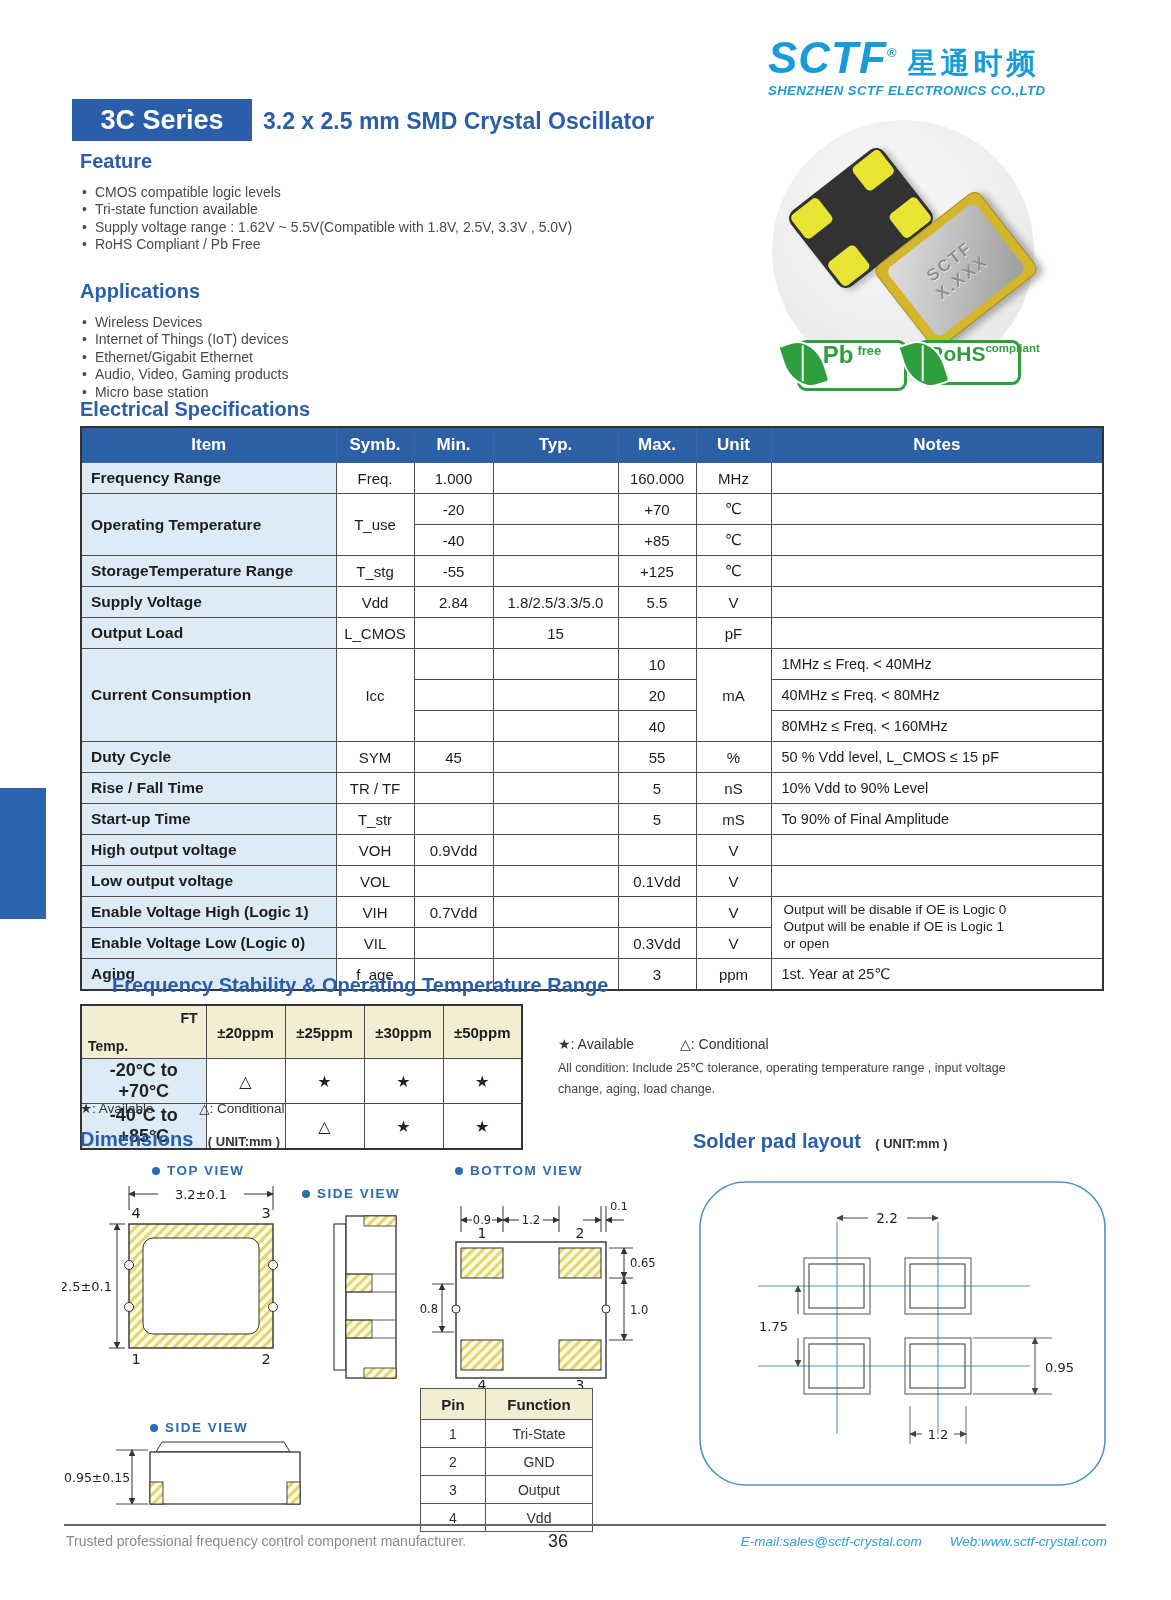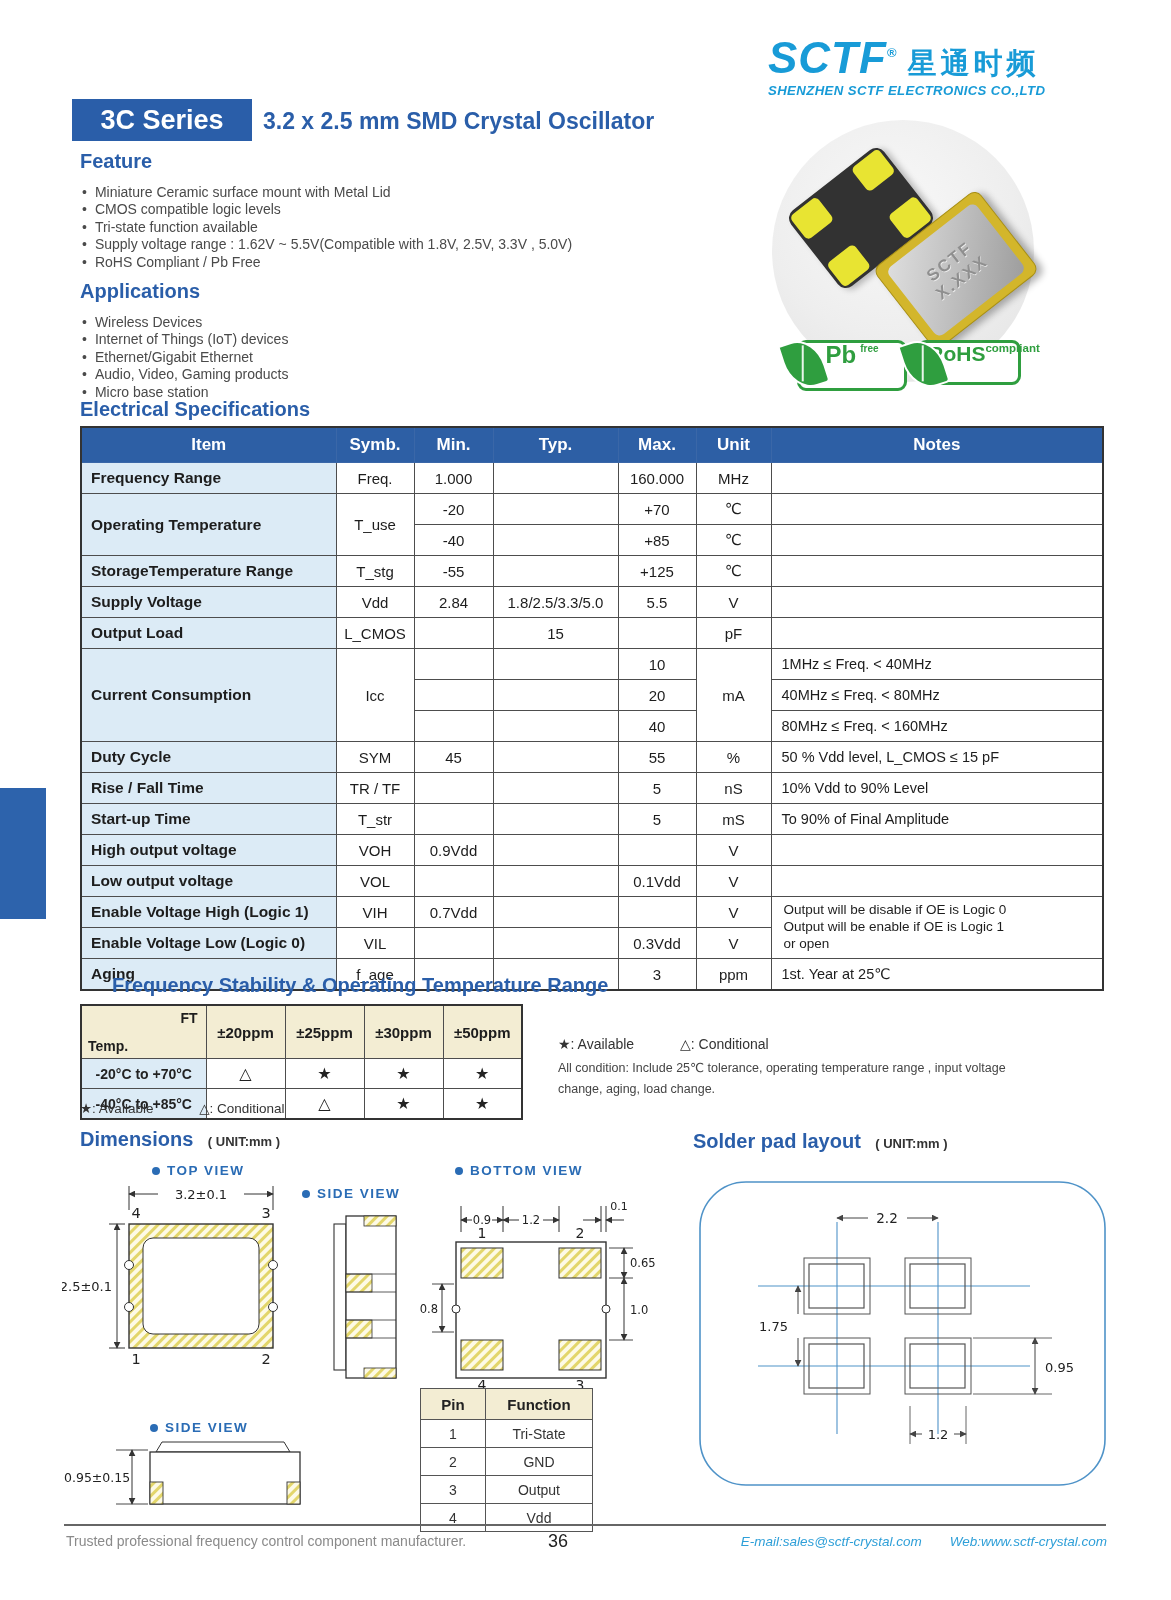--- a/index.html
+++ b/index.html
@@ -48,39 +48,39 @@
     text-shadow:0 1px 0 #eee;}
 
   
   .badge{border:3px solid #2f9e3f;border-radius:9px;background:#fff;display:flex;justify-content:center;}
   .badge-pb{left:797px;top:340px;width:104px;height:45px;}
   .badge-rohs{left:917px;top:340px;width:104px;height:45px;flex-direction:row;align-items:flex-start;padding-left:30px;box-sizing:border-box;}
   .leaf{position:absolute;left:-16px;top:-4px;width:36px;height:46px;background:#2f9e3f;
     border-radius:0 65% 4px 65%;transform:rotate(-18deg);border:2px solid #fff;}
   .leaf::after{content:"";position:absolute;left:16px;top:4px;width:2px;height:36px;background:#e8f6ea;transform:rotate(18deg);}
   .badge-big{font-size:24px;font-weight:bold;color:#2f9e3f;line-height:1;}
-  .badge-small{font-size:10px;font-weight:bold;color:#2f9e3f;margin-left:4px;}
+  .badge-small{font-size:13px;font-weight:bold;color:#2f9e3f;margin-left:4px;}
   .badge-rohs .badge-big{font-size:21px;}
   .badge-rohs .badge-small{font-size:11.5px;margin-left:0;margin-top:-1px;}
 
   
   table{border-collapse:collapse;}
   .elec{left:80px;top:426px;width:1022px;table-layout:fixed;border:2px solid #333;}
   .elec th{background:#2d5fa5;color:#fff;font-size:17px;font-weight:bold;height:32px;border:1px solid #3a67a8;}
   .elec td{border:1px solid #4d4d4d;height:30px;font-size:15px;text-align:center;color:#1d1d1d;padding:0 2px;}
   .elec td.item{background:#dcebf6;text-align:left;padding-left:9px;font-weight:600;font-size:15.5px;}
   .elec td.notes{text-align:left;padding-left:10px;font-size:14.5px;}
   .elec td.notes2{text-align:left;padding-left:12px;font-size:13.5px;line-height:1.25;}
 
   
   .stab{left:80px;top:1004px;width:441px;table-layout:fixed;border:2px solid #333;}
   .stab th,.stab td{border:1px solid #4d4d4d;}
   .stab th{background:#f3edd3;font-size:15px;font-weight:bold;color:#1d1d1d;height:50px;}
   .stab td{height:27px;text-align:center;font-size:16px;}
-  .stab td.rowlab{background:#dcebf6;font-size:14px;font-weight:bold;}
+  .stab td.rowlab{background:#dcebf6;font-size:18px;font-weight:bold;}
   .diagcell{position:relative;background:
       linear-gradient(to bottom right, rgba(0,0,0,0) calc(50% - .8px), #555 calc(50% - .8px), #555 calc(50% + .8px), rgba(0,0,0,0) calc(50% + .8px)),#f3edd3;}
   .diagcell .ft{position:absolute;top:4px;right:8px;font-size:14px;font-weight:bold;}
   .diagcell .temp{position:absolute;bottom:4px;left:6px;font-size:14px;font-weight:bold;}
 
   .legend-line{font-size:14px;color:#333;}
   .legend-line span{margin-right:42px;}
   .cond{font-size:12.5px;color:#444;line-height:1.7;}
 
   
@@ -114,21 +114,20 @@
   <div class="logo-company">SHENZHEN SCTF ELECTRONICS CO.,LTD</div>
 </div>
 
 <div class="abs series-box">
   <span>3C Series</span>
 </div>
 <div class="abs series-sub">3.2 x 2.5 mm SMD Crystal Oscillator</div>
 
 <div class="abs h-blue" style="left:80px;top:150px;">Feature</div>
 <ul class="abs blist" style="left:82px;top:184px;">
-  <li>Miniature Ceramic surface mount with Metal Lid</li>
   <li>CMOS compatible logic levels</li>
   <li>Tri-state function available</li>
   <li>Supply voltage range : 1.62V ~ 5.5V(Compatible with 1.8V, 2.5V, 3.3V , 5.0V)</li>
   <li>RoHS Compliant / Pb Free</li>
 </ul>
 
 <div class="abs h-blue" style="left:80px;top:280px;">Applications</div>
 <ul class="abs blist" style="left:82px;top:314px;">
   <li>Wireless Devices</li>
   <li>Internet of Things (IoT) devices</li>

